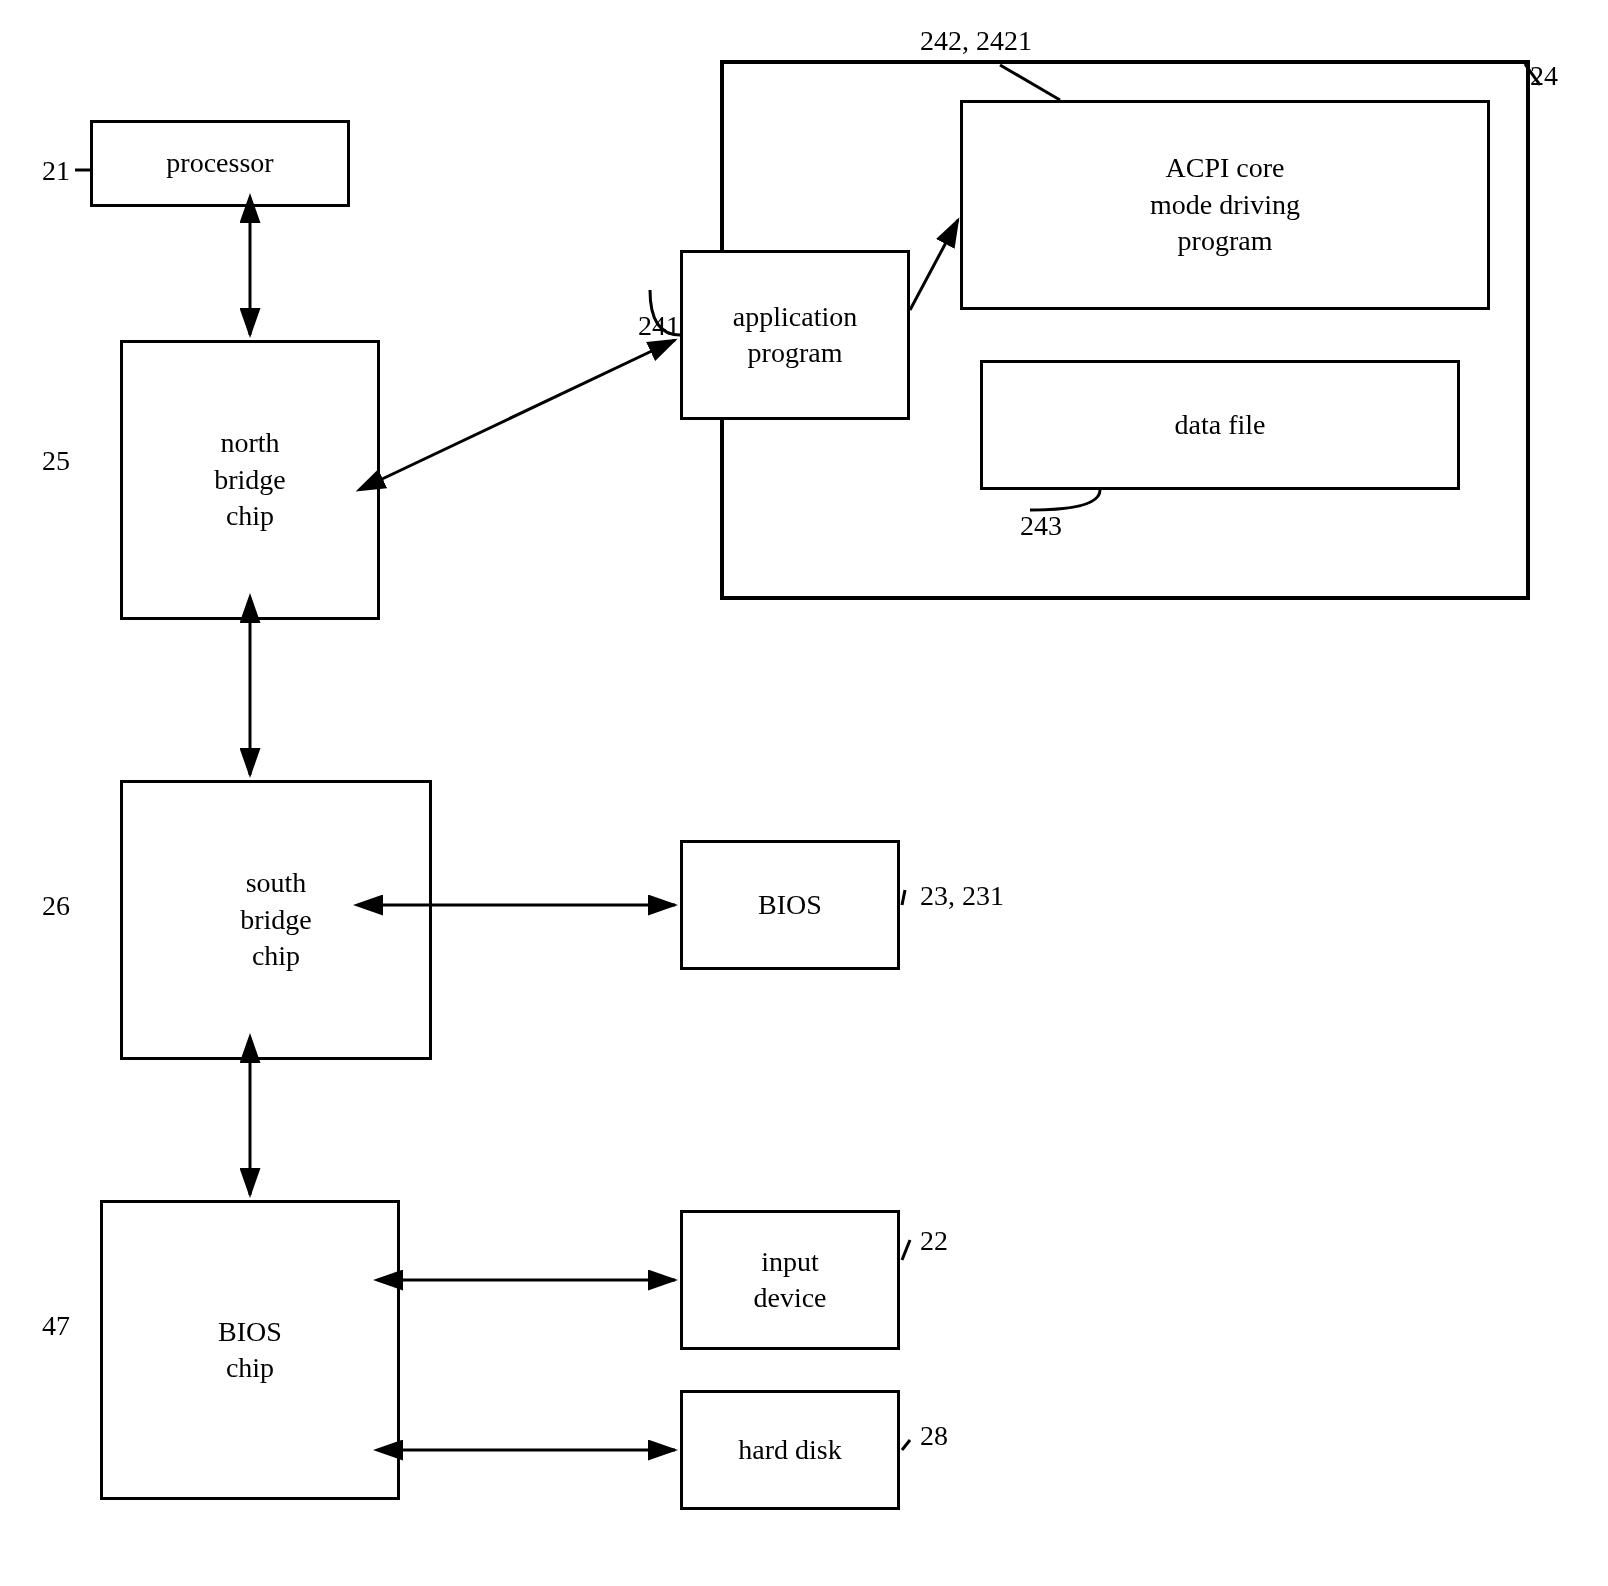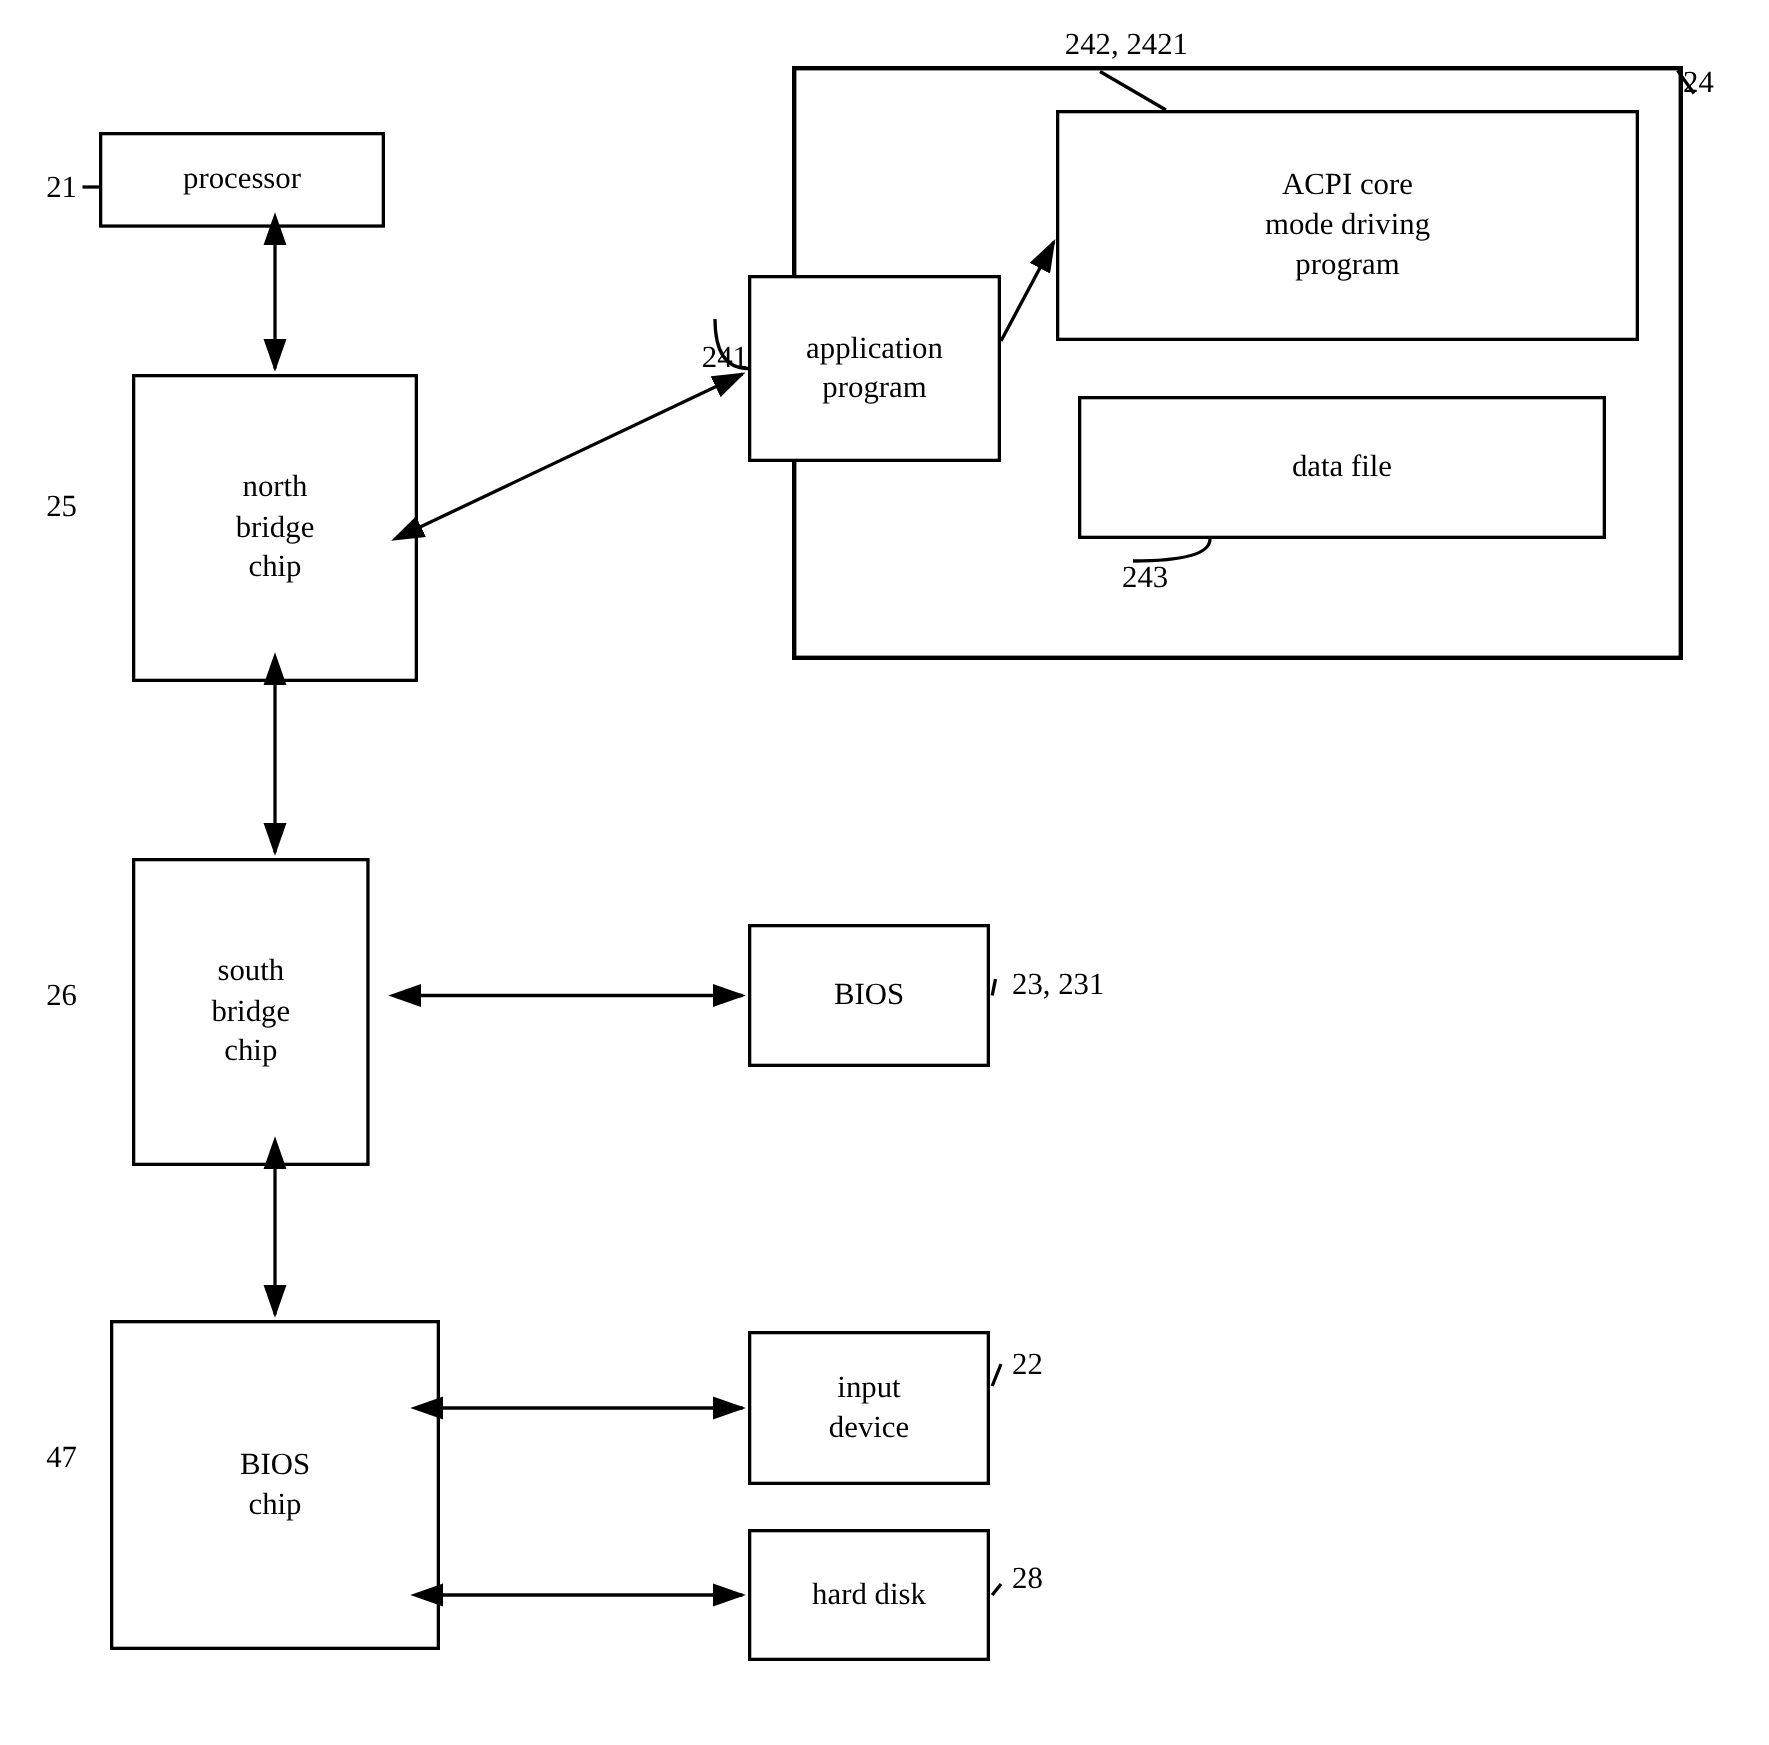--- a/index.html
+++ b/index.html
@@ -66,21 +66,21 @@
   <div class="outer-box" style="left:720px; top:60px; width:810px; height:540px;"></div>
 
   <div class="box" style="left:90px; top:120px; width:260px; height:87px;">
     <span>processor</span>
   </div>
 
   <div class="box" style="left:120px; top:340px; width:260px; height:280px;">
     <span>north<br>bridge<br>chip</span>
   </div>
 
-  <div class="box" style="left:120px; top:780px; width:216px; height:280px;">
+  <div class="box" style="left:120px; top:780px; width:312px; height:280px;">
     <span>south<br>bridge<br>chip</span>
   </div>
 
   <div class="box" style="left:100px; top:1200px; width:300px; height:300px;">
     <span>BIOS<br>chip</span>
   </div>
 
   <div class="box" style="left:680px; top:250px; width:230px; height:170px;">
     <span>application<br>program</span>
   </div>
@@ -103,21 +103,21 @@
 
   <div class="box" style="left:680px; top:1390px; width:220px; height:120px;font-family:Liberation Serif, serif;">
     <span>hard disk</span>
   </div>
 
   <span class="label" style="left:42px; top:155px;">21</span>
   <span class="label" style="left:42px; top:445px;">25</span>
   <span class="label" style="left:42px; top:890px;">26</span>
   <span class="label" style="left:42px; top:1310px;">47</span>
 
-  <span class="label" style="left:920px; top:25px;margin-left:48px;">242, 2421</span>
+  <span class="label" style="left:920px; top:25px;">242, 2421</span>
   <span class="label" style="left:1530px; top:60px;">24</span>
   <span class="label" style="left:638px; top:310px;">241</span>
   <span class="label" style="left:1020px; top:510px;">243</span>
 
   <span class="label" style="left:920px; top:880px;">23, 231</span>
   <span class="label" style="left:920px; top:1225px;">22</span>
   <span class="label" style="left:920px; top:1420px;">28</span>
 
   <svg class="arrows">
     <defs>

